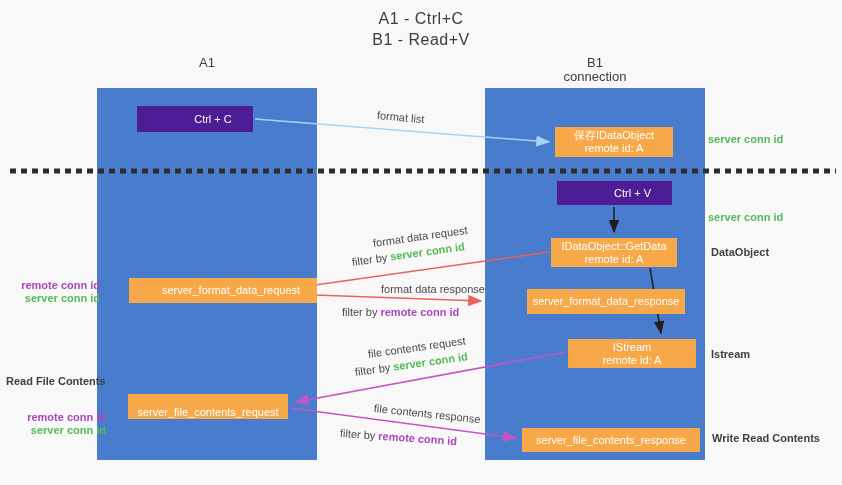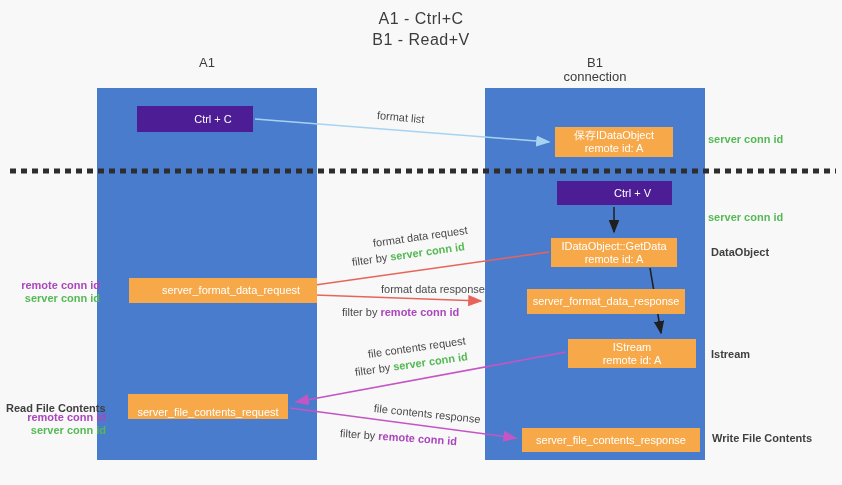--- a/index.html
+++ b/index.html
@@ -137,22 +137,22 @@
 
   <div class="lbl rot-dn2" style="left:374px;top:402px;">file contents response</div>
   <div class="lbl rot-dn3 filter" style="left:340px;top:427px;">
     <span class="pre">filter by</span><span class="purple-t">remote conn id</span>
   </div>
 
   <div class="lbl green-t" style="left:708px;top:133px;">server conn id</div>
   <div class="lbl green-t" style="left:708px;top:211px;">server conn id</div>
   <div class="lbl dark-t" style="left:711px;top:246px;">DataObject</div>
   <div class="lbl dark-t" style="left:711px;top:348px;">Istream</div>
-  <div class="lbl dark-t" style="left:712px;top:432px;">Write File Contents</div>
-  <div class="lbl dark-t" style="left:6px;top:402px;">Read File Contents</div>
+  <div class="lbl dark-t" style="left:712px;top:432px;">Write Read Contents</div>
+  <div class="lbl dark-t" style="left:6px;top:375px;">Read File Contents</div>
 
   <div class="lbl stack-right" style="left:12px;top:279px;width:88px;">
     <div class="purple-t">remote conn id</div>
     <div class="green-t">server conn id</div>
   </div>
   <div class="lbl stack-right" style="left:18px;top:411px;width:88px;">
     <div class="purple-t">remote conn id</div>
     <div class="green-t">server conn id</div>
   </div>
 

